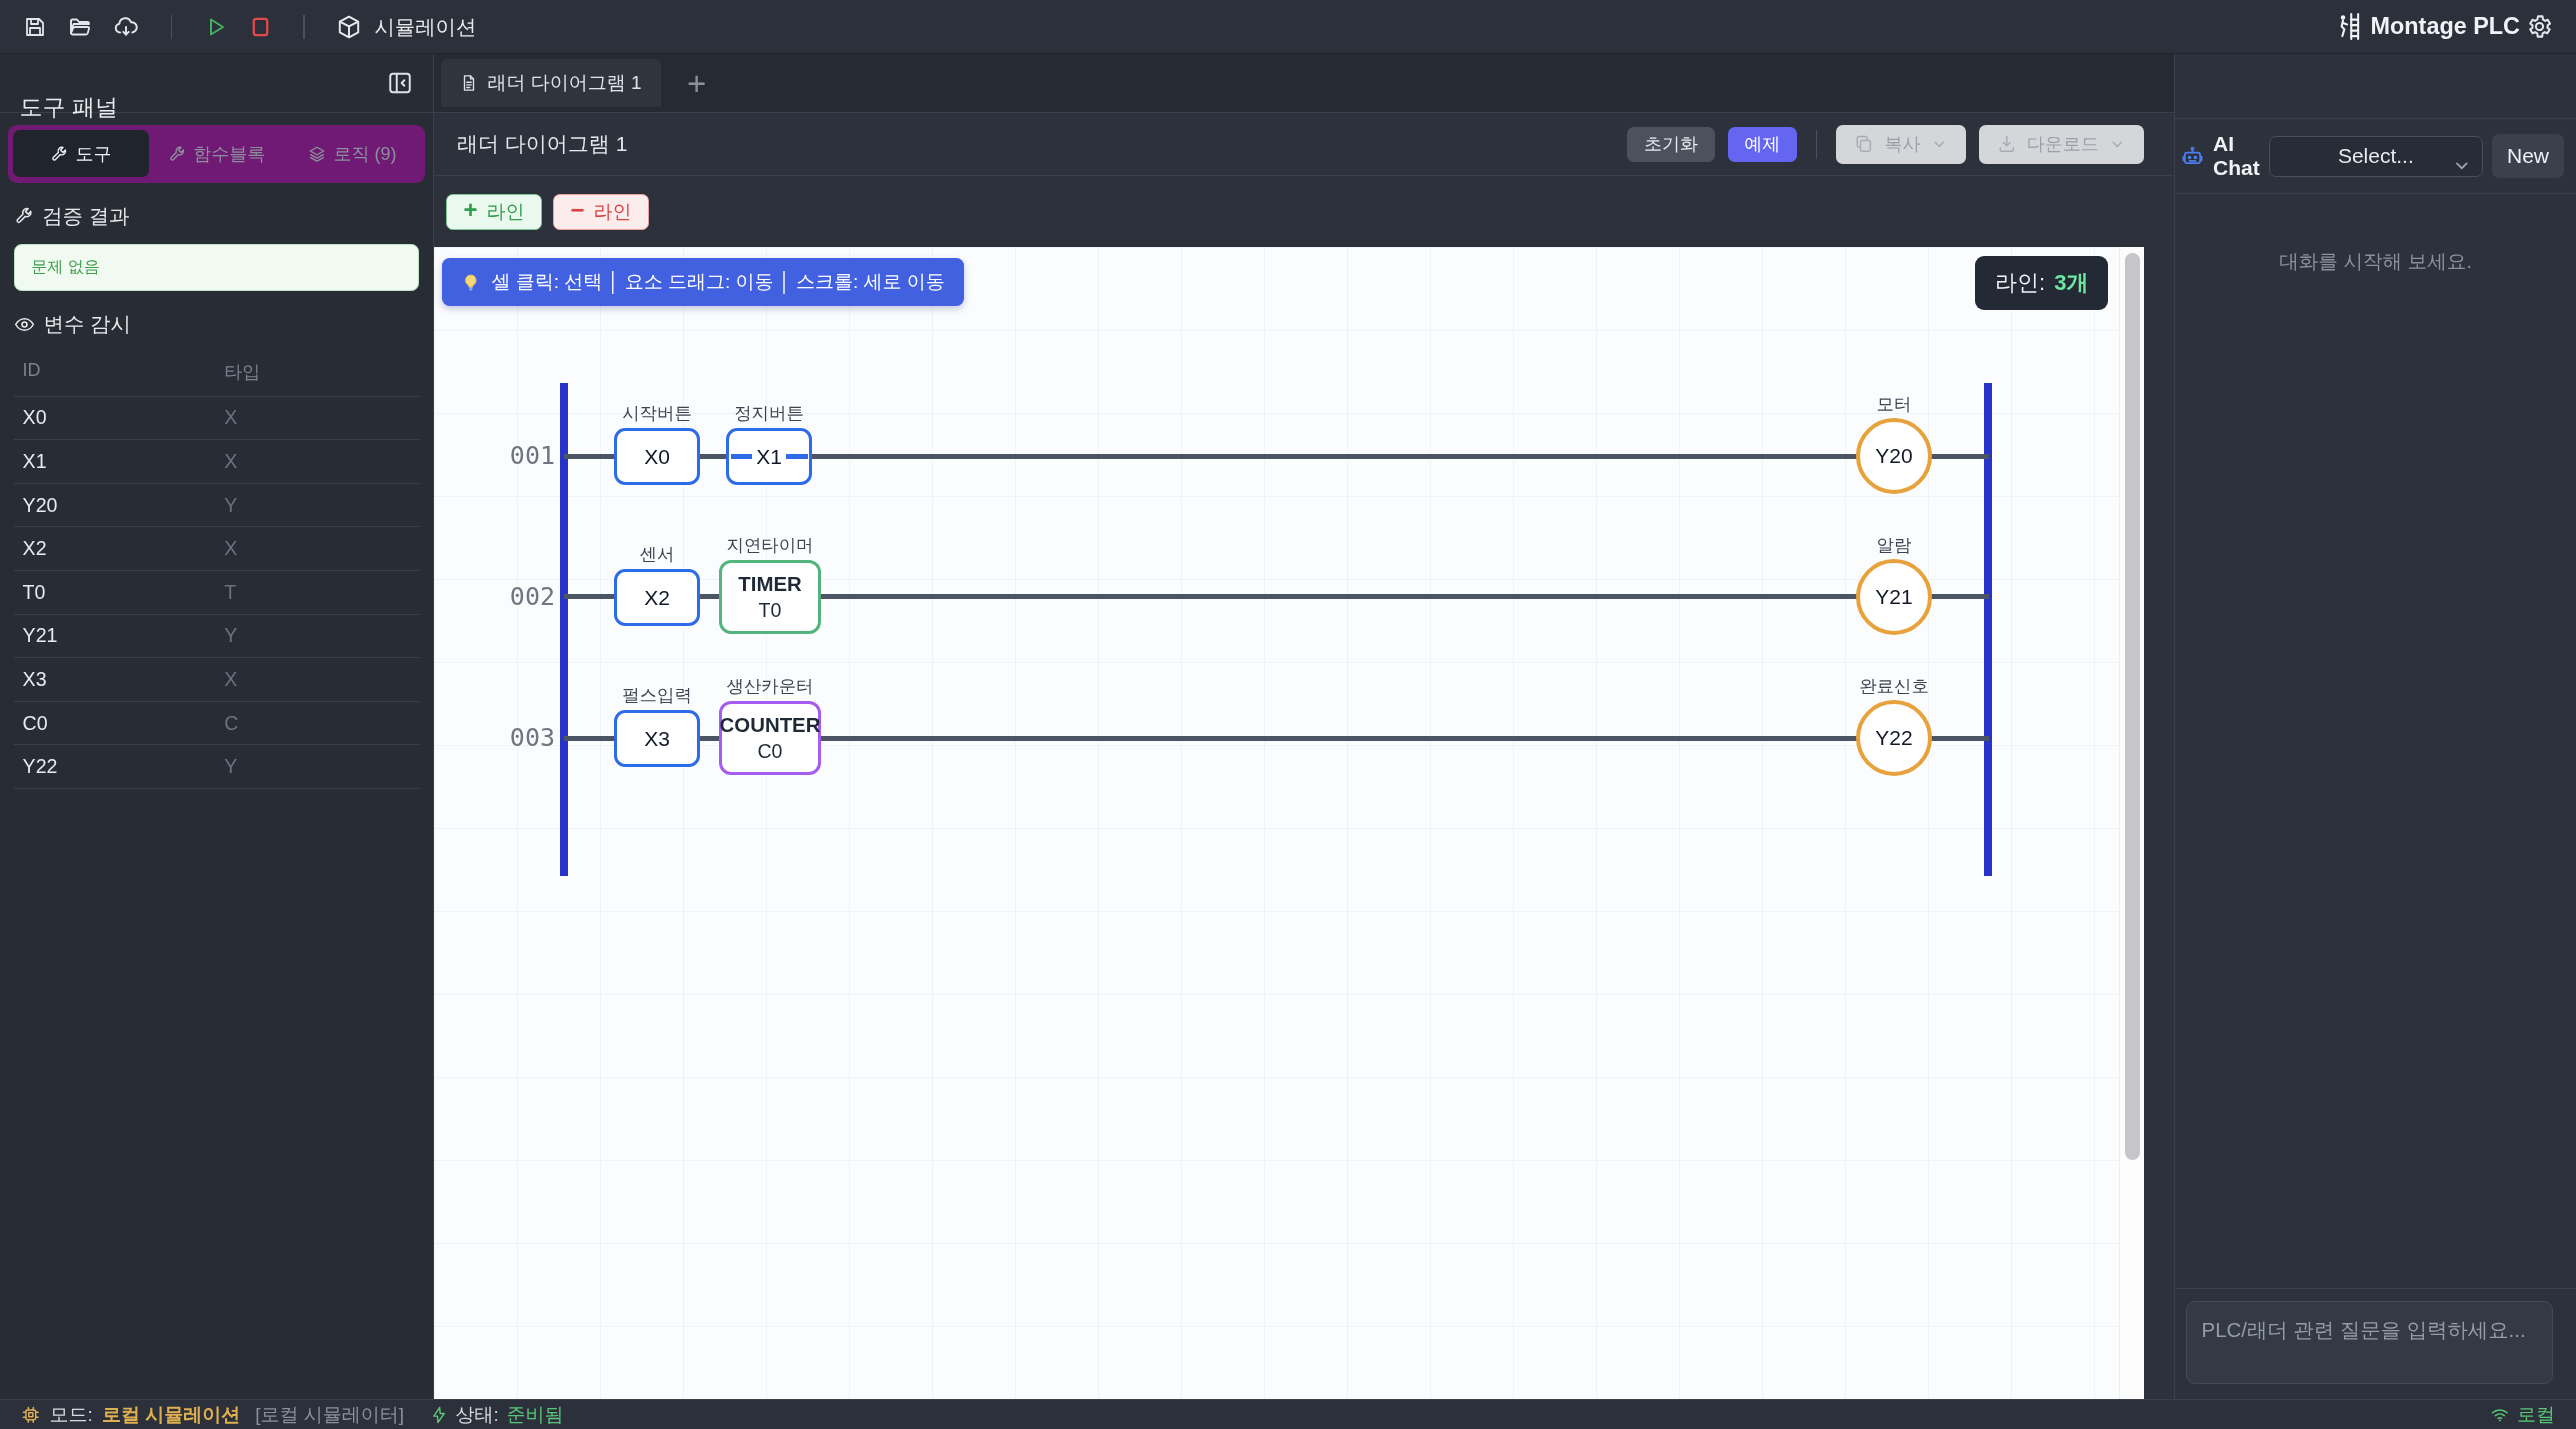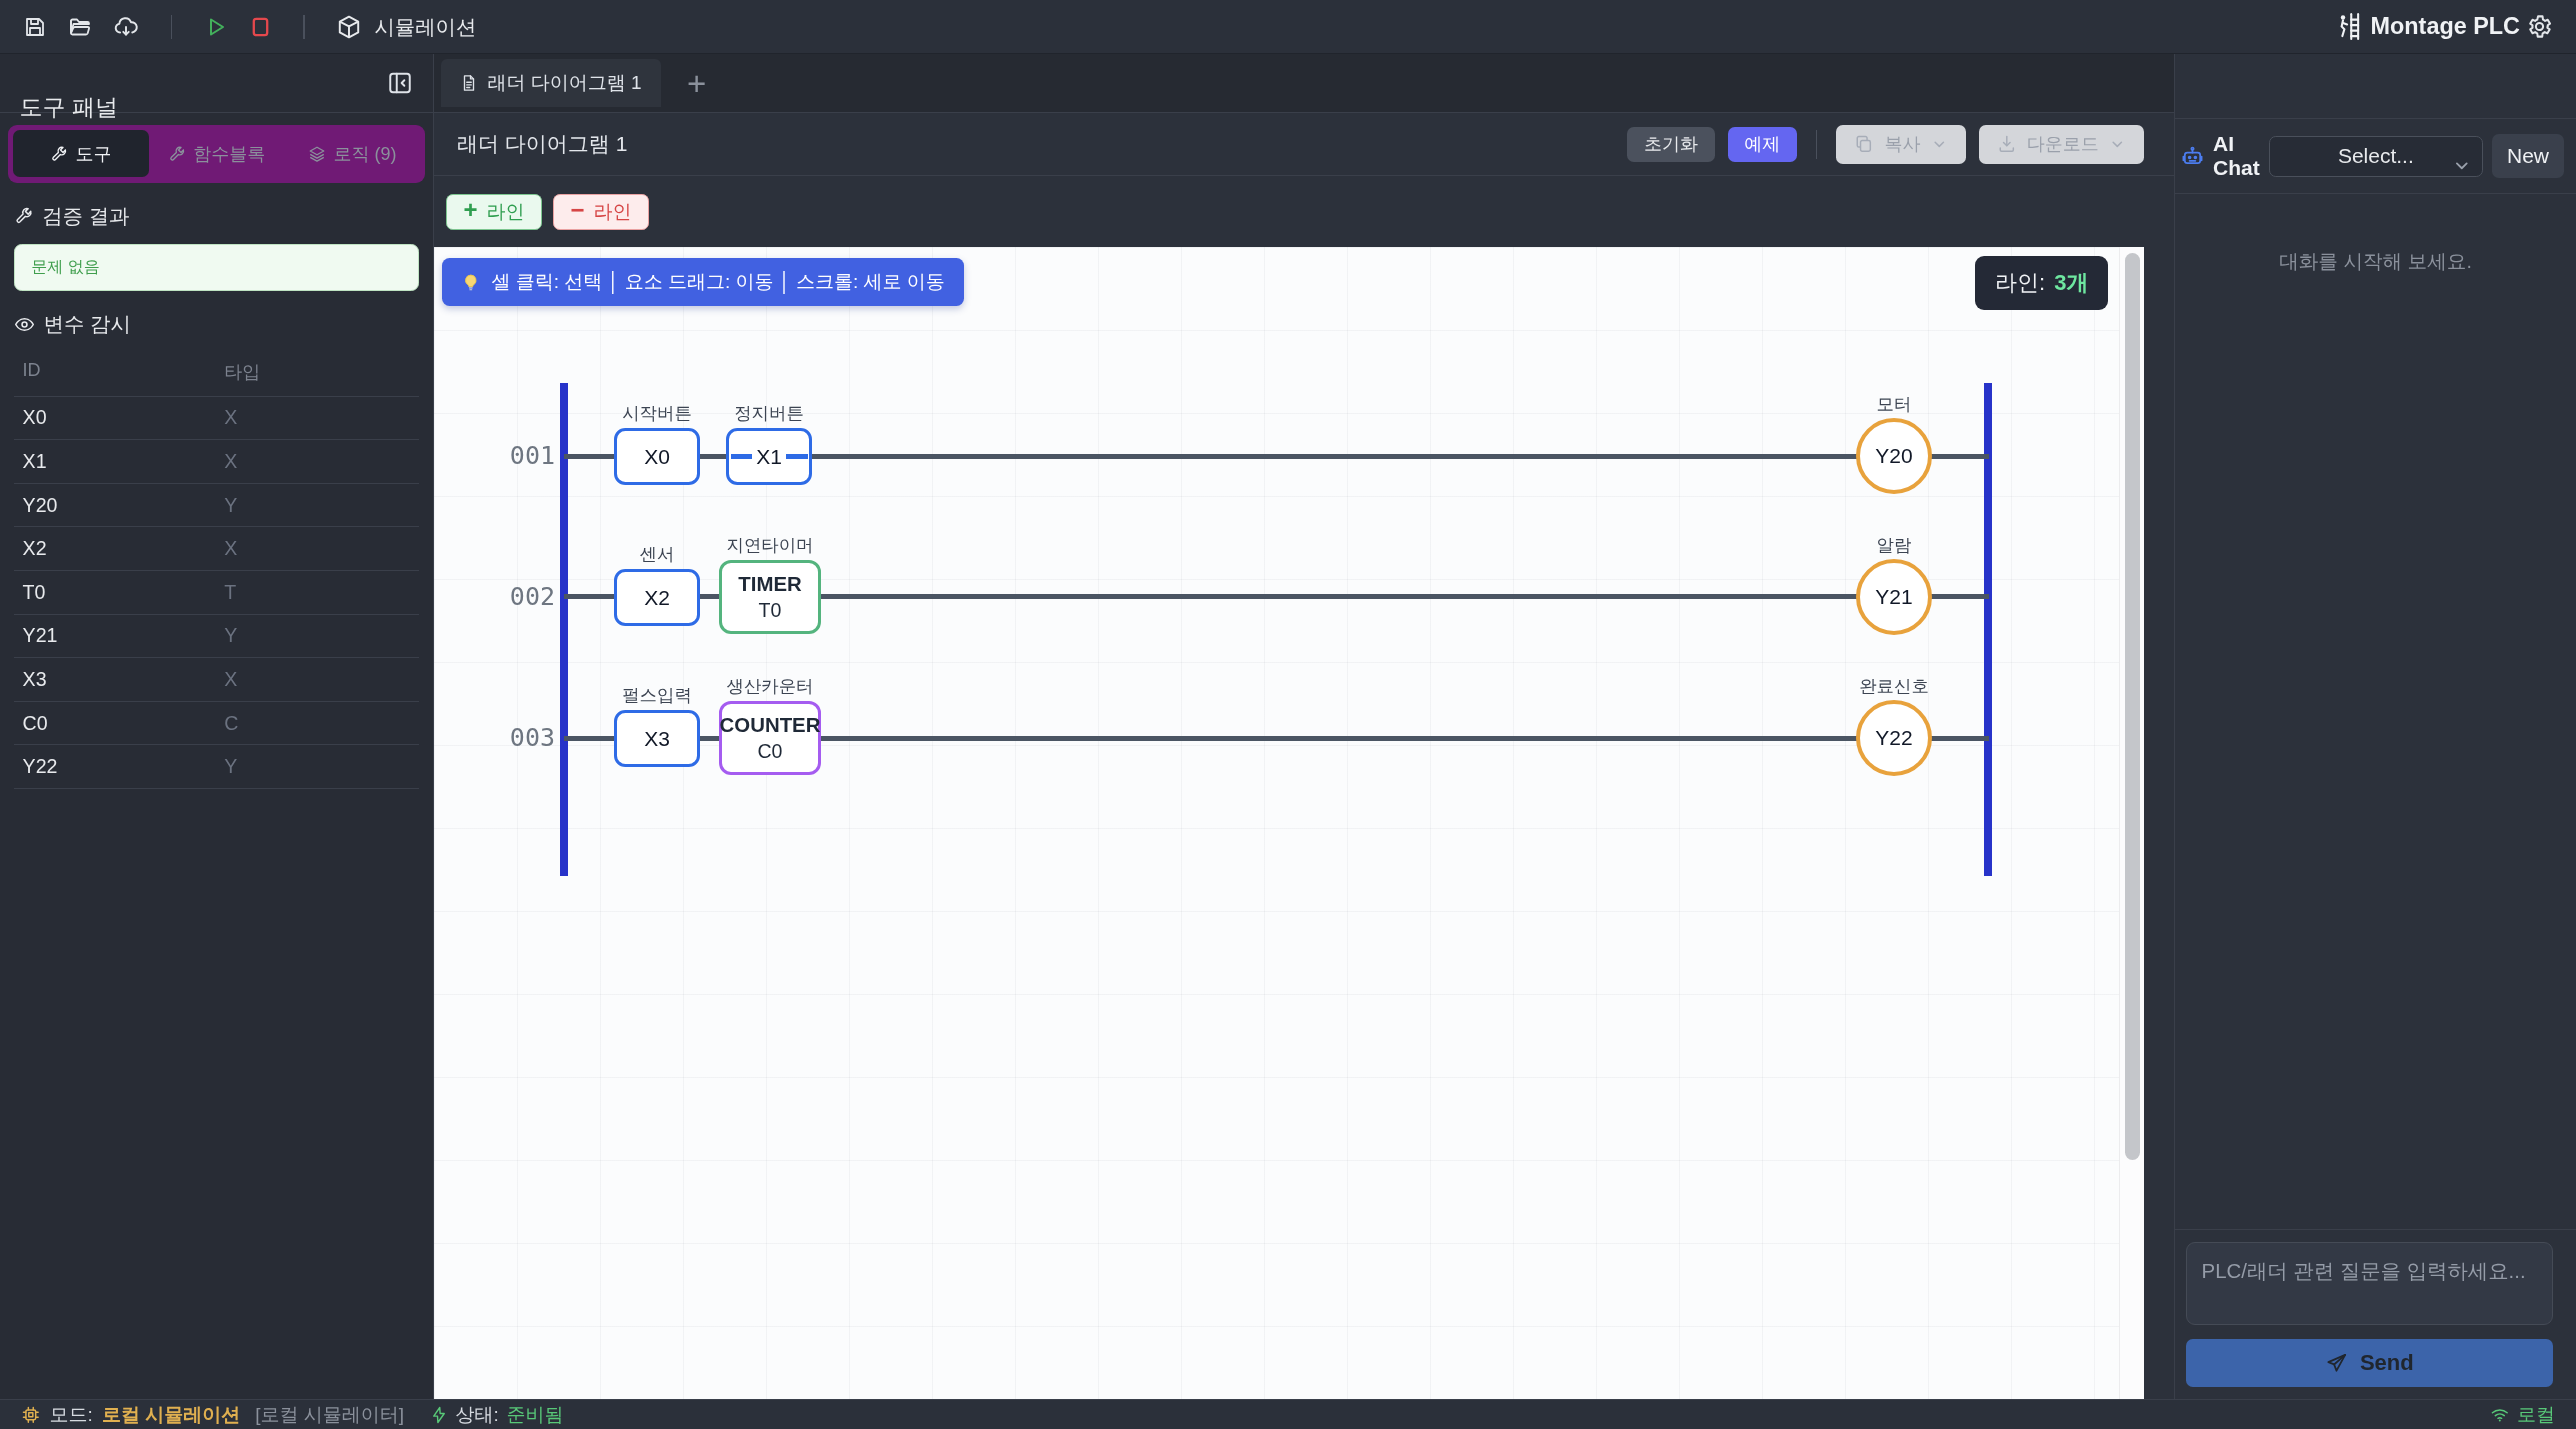--- a/index.html
+++ b/index.html
@@ -479,29 +479,20 @@
               </svg>
           </span>
         </div>
         <button class="btn btn-new">New</button>
       </div>
       <div class="chat-body">
         <span class="chat-empty">대화를 시작해 보세요.</span>
       </div>
       <div class="chat-inputarea">
         <textarea class="chat-textarea" placeholder="PLC/래더 관련 질문을 입력하세요..." style=""></textarea>
-        <button class="btn btn-send">
-          <span>
-            <svg width="23" height="23" viewBox="0 0 24 24" fill="none" stroke="#20262e" stroke-width="1.9" stroke-linejoin="round" stroke-linecap="round">
-                <path d="M21 3 3.5 10.5l6 2.5L12 19.5 21 3z"></path>
-                <path d="m9.5 13 11.5-10"></path>
-              </svg>
-          </span>
-          <span>Send</span>
-        </button>
       </div>
     </aside>
   </div>
 
   <footer class="statusbar">
     <div class="st-group">
       <span>
         <svg width="19.6" height="19.6" viewBox="0 0 24 24" fill="none" stroke="#e0b050" stroke-width="1.8" stroke-linejoin="round" stroke-linecap="round">
             <rect x="6" y="6" width="12" height="12" rx="2"></rect>
             <rect x="9.5" y="9.5" width="5" height="5"></rect>

